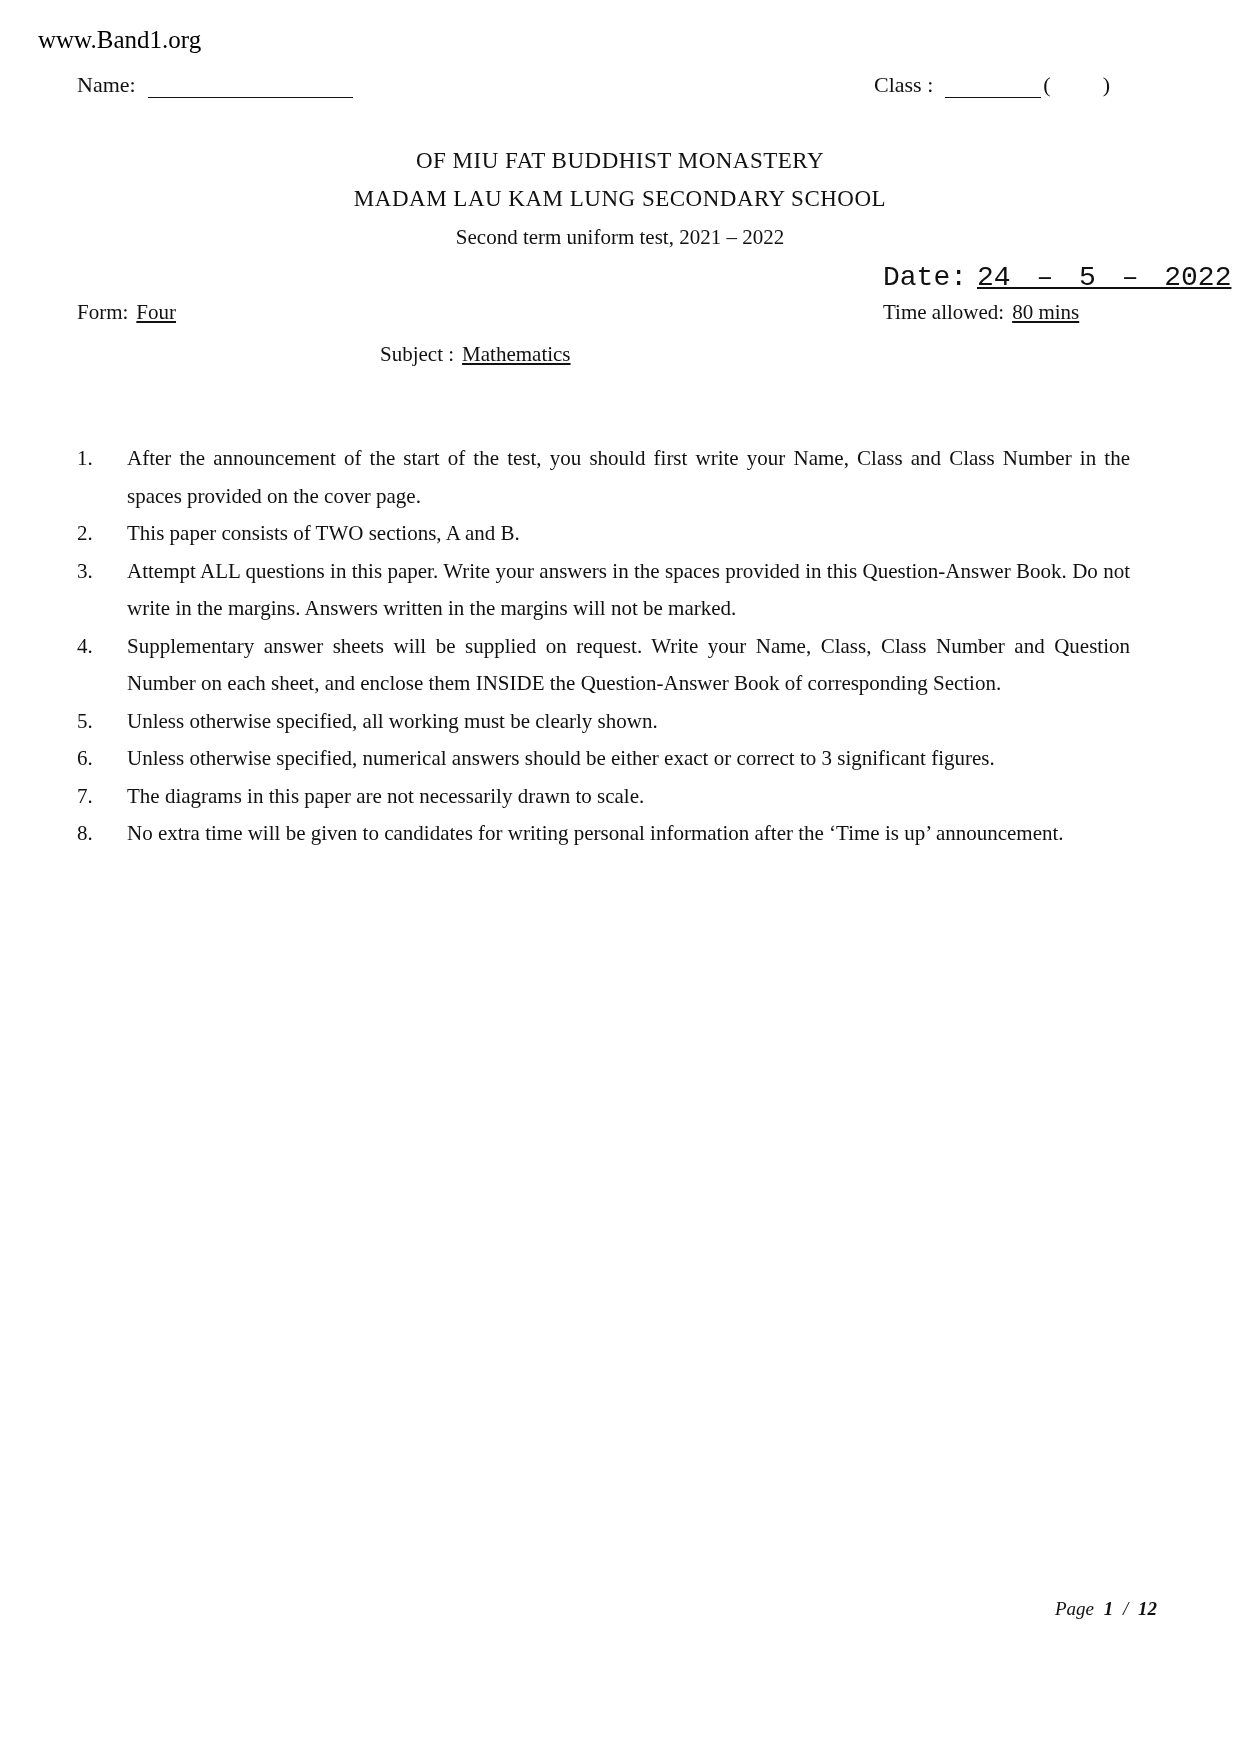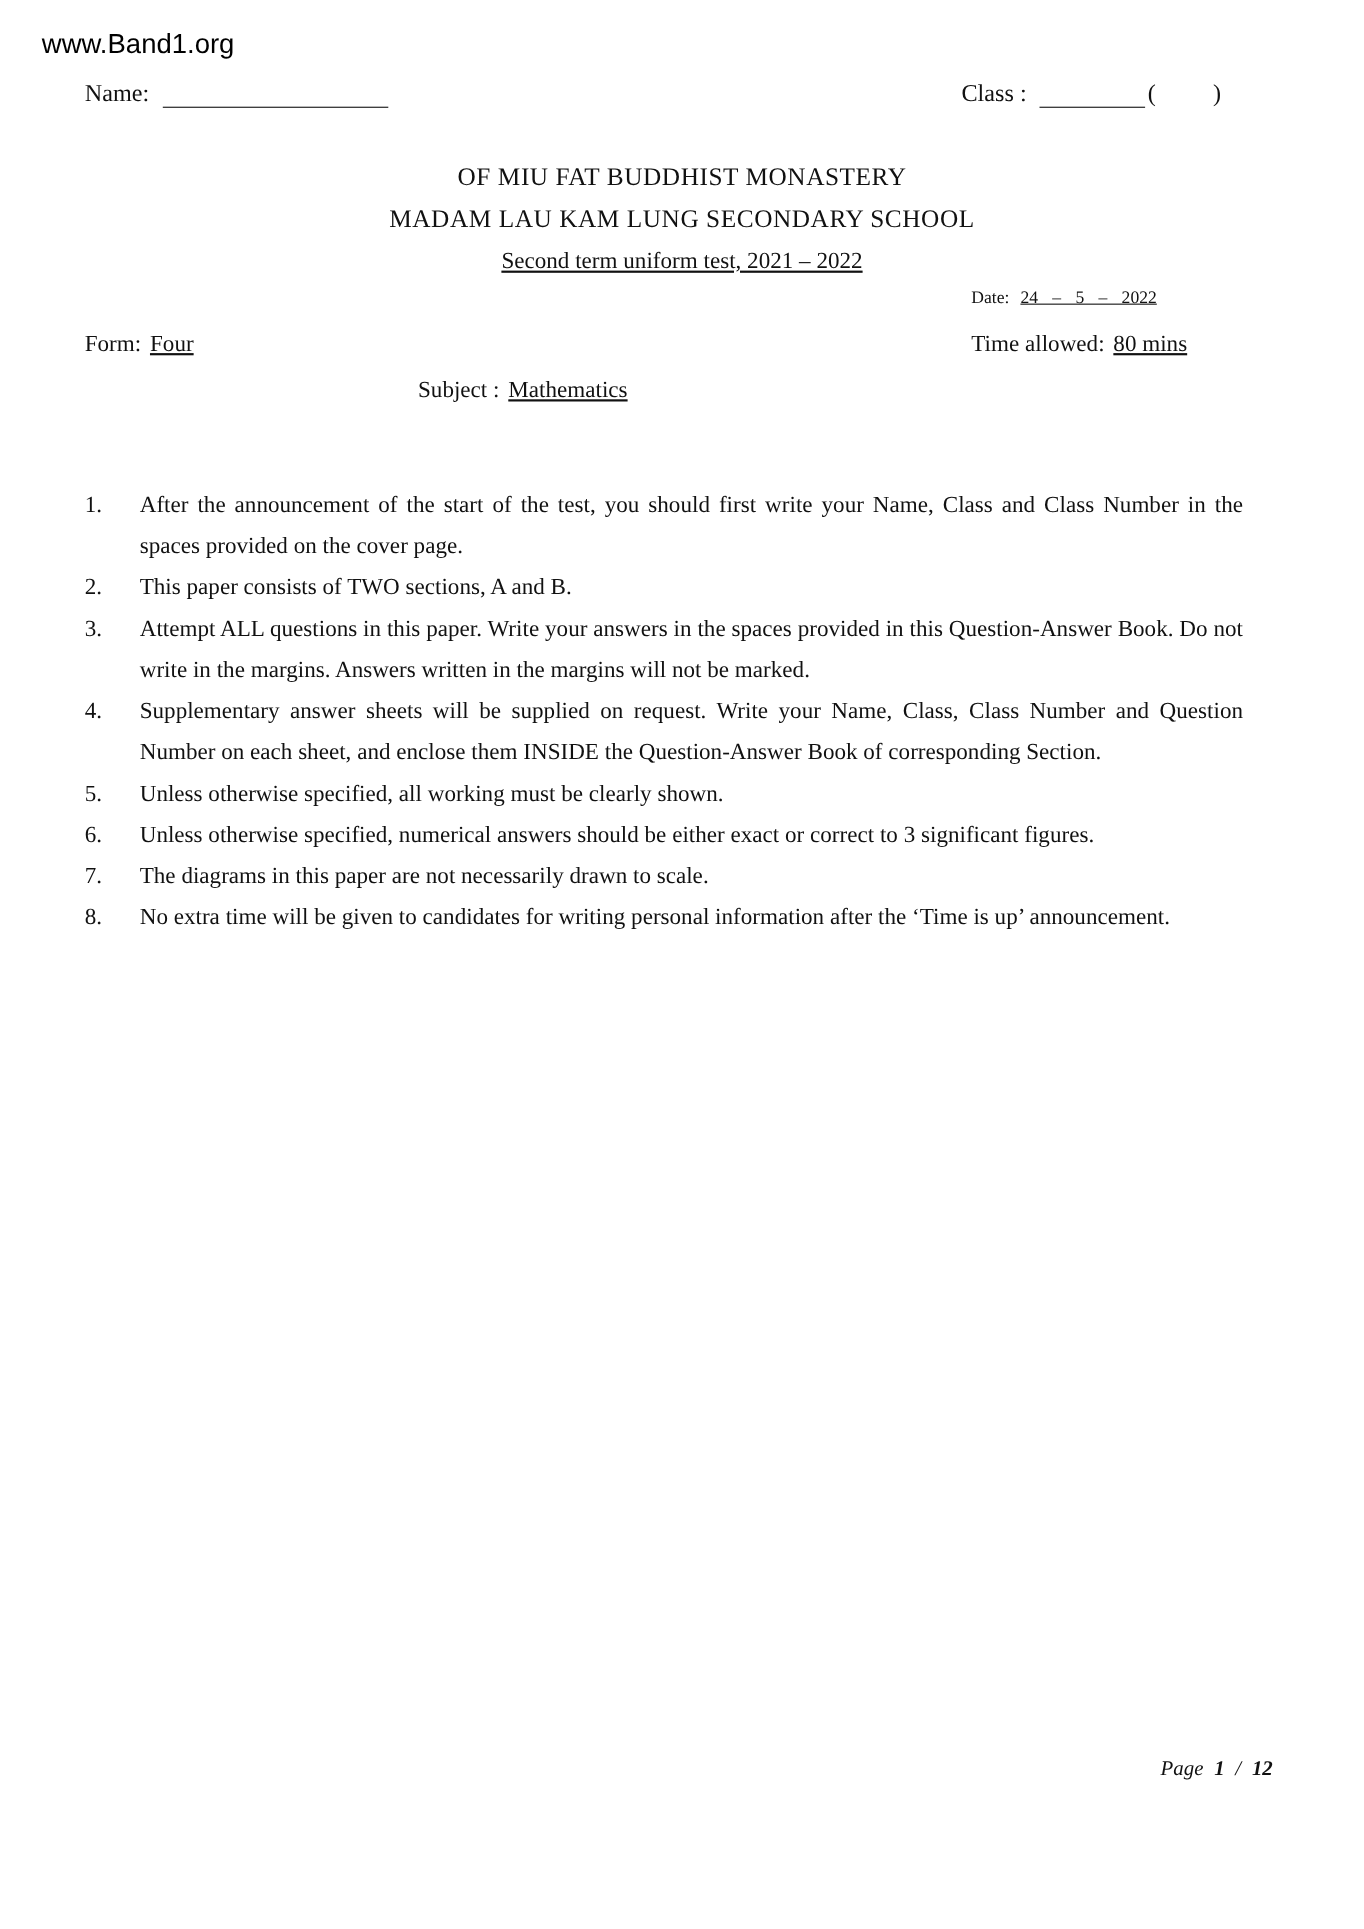--- a/index.html
+++ b/index.html
@@ -13,21 +13,21 @@
     height: 1754px;
     background: #ffffff;
     color: #111111;
     font-family: "Liberation Serif", serif;
     overflow: hidden;
   }
   .site-link {
     position: absolute;
     left: 38px;
     top: 26px;
-    font-family: Liberation Sans, sans-serif;
+    font-family: Liberation Serif, serif;
     font-size: 25px;
     color: #000000;
   }
   
   .name-class-row {
     position: absolute;
     left: 0;
     top: 72px;
     width: 100%;
     font-size: 22px;
@@ -53,29 +53,29 @@
     text-align: center;
   }
   .school-line {
     font-size: 23px;
     line-height: 38px;
     letter-spacing: 0.5px;
   }
   .test-line {
     font-size: 21px;
     line-height: 38px;
-    text-decoration: underline;
   }
   
   .date-row {
     position: absolute;
     left: 883px;
     top: 262px;
-    font-size: 16px;
+    font-size: 28px;
     white-space: nowrap;
+    font-family: Liberation Mono, monospace;
   }
   .date-value {
     text-decoration: underline;
     word-spacing: 9px;
     margin-left: 10px;
   }
   
   .meta-row {
     position: absolute;
     left: 0;

